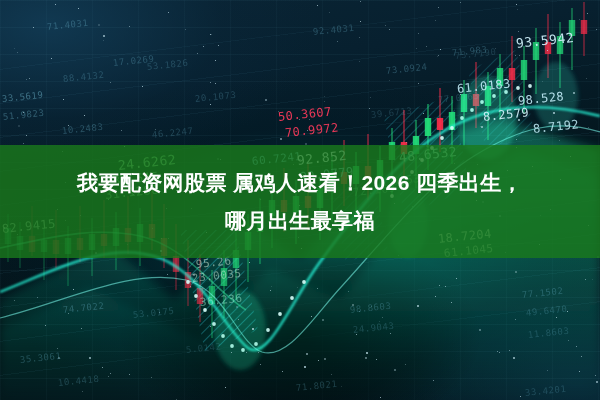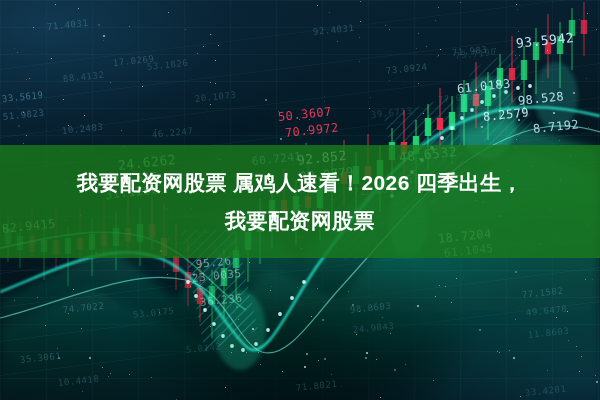--- a/index.html
+++ b/index.html
@@ -603,16 +603,16 @@
       <div class="num" style="left: 522px; top: 290px; font-size: 9px; color: rgb(111, 184, 208); opacity: 0.3; transform: rotate(-6deg);">77.1502</div>
       <div class="num" style="left: 526px; top: 308px; font-size: 9px; color: rgb(111, 184, 208); opacity: 0.26; transform: rotate(-6deg);">49.6470</div>
       <div class="num" style="left: 528px; top: 330px; font-size: 9px; color: rgb(111, 184, 208); opacity: 0.24; transform: rotate(-6deg);">11.8603</div>
       <div class="num" style="left: 296px; top: 383px; font-size: 9px; color: rgb(111, 184, 208); opacity: 0.26; transform: rotate(-6deg);">71.8021</div>
       <div class="num" style="left: 525px; top: 388px; font-size: 9px; color: rgb(111, 184, 208); opacity: 0.24; transform: rotate(-6deg);">33.4201</div>
       <div class="num" style="left: 186px; top: 345px; font-size: 9px; color: rgb(111, 184, 208); opacity: 0.2; transform: rotate(-6deg);">5.0142</div>
     </div>
 
   <div class="title-band">
     <div class="title-line">我要配资网股票 属鸡人速看！2026 四季出生，</div>
-    <div class="title-line">我要配资网股票</div>
+    <div class="title-line">哪月出生最享福</div>
   </div>
 
 </div>
 
 </body></html>

